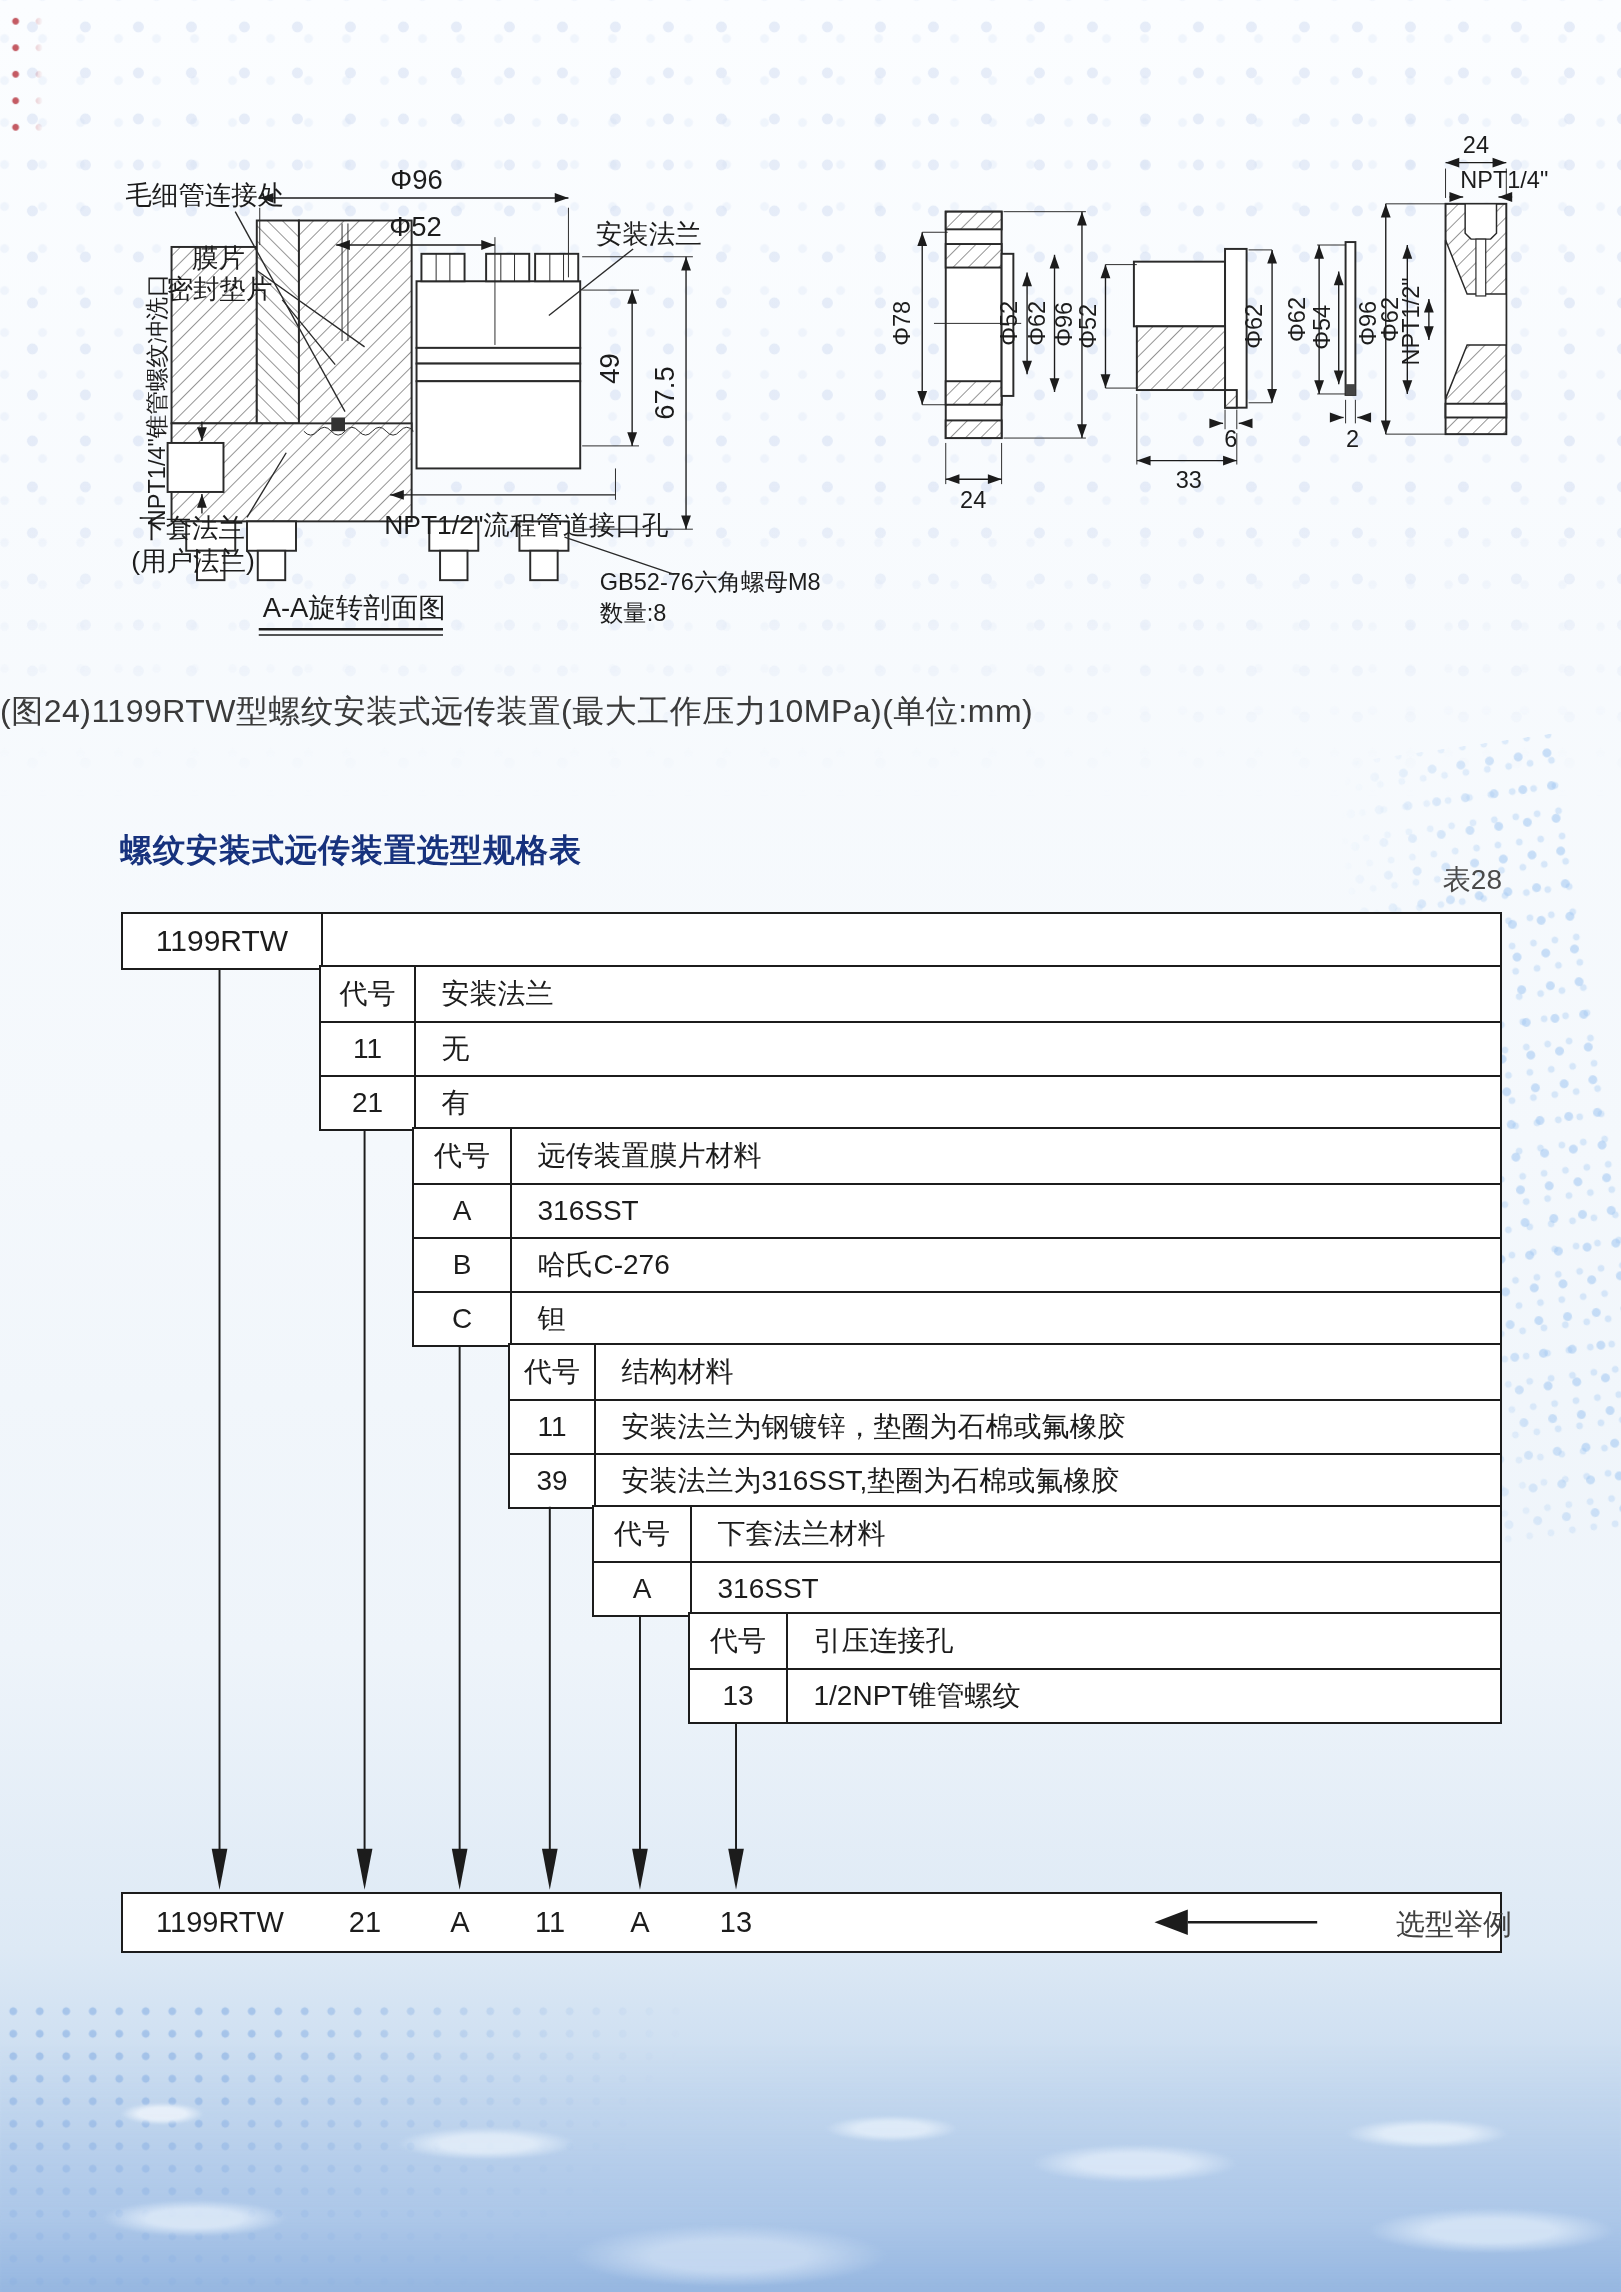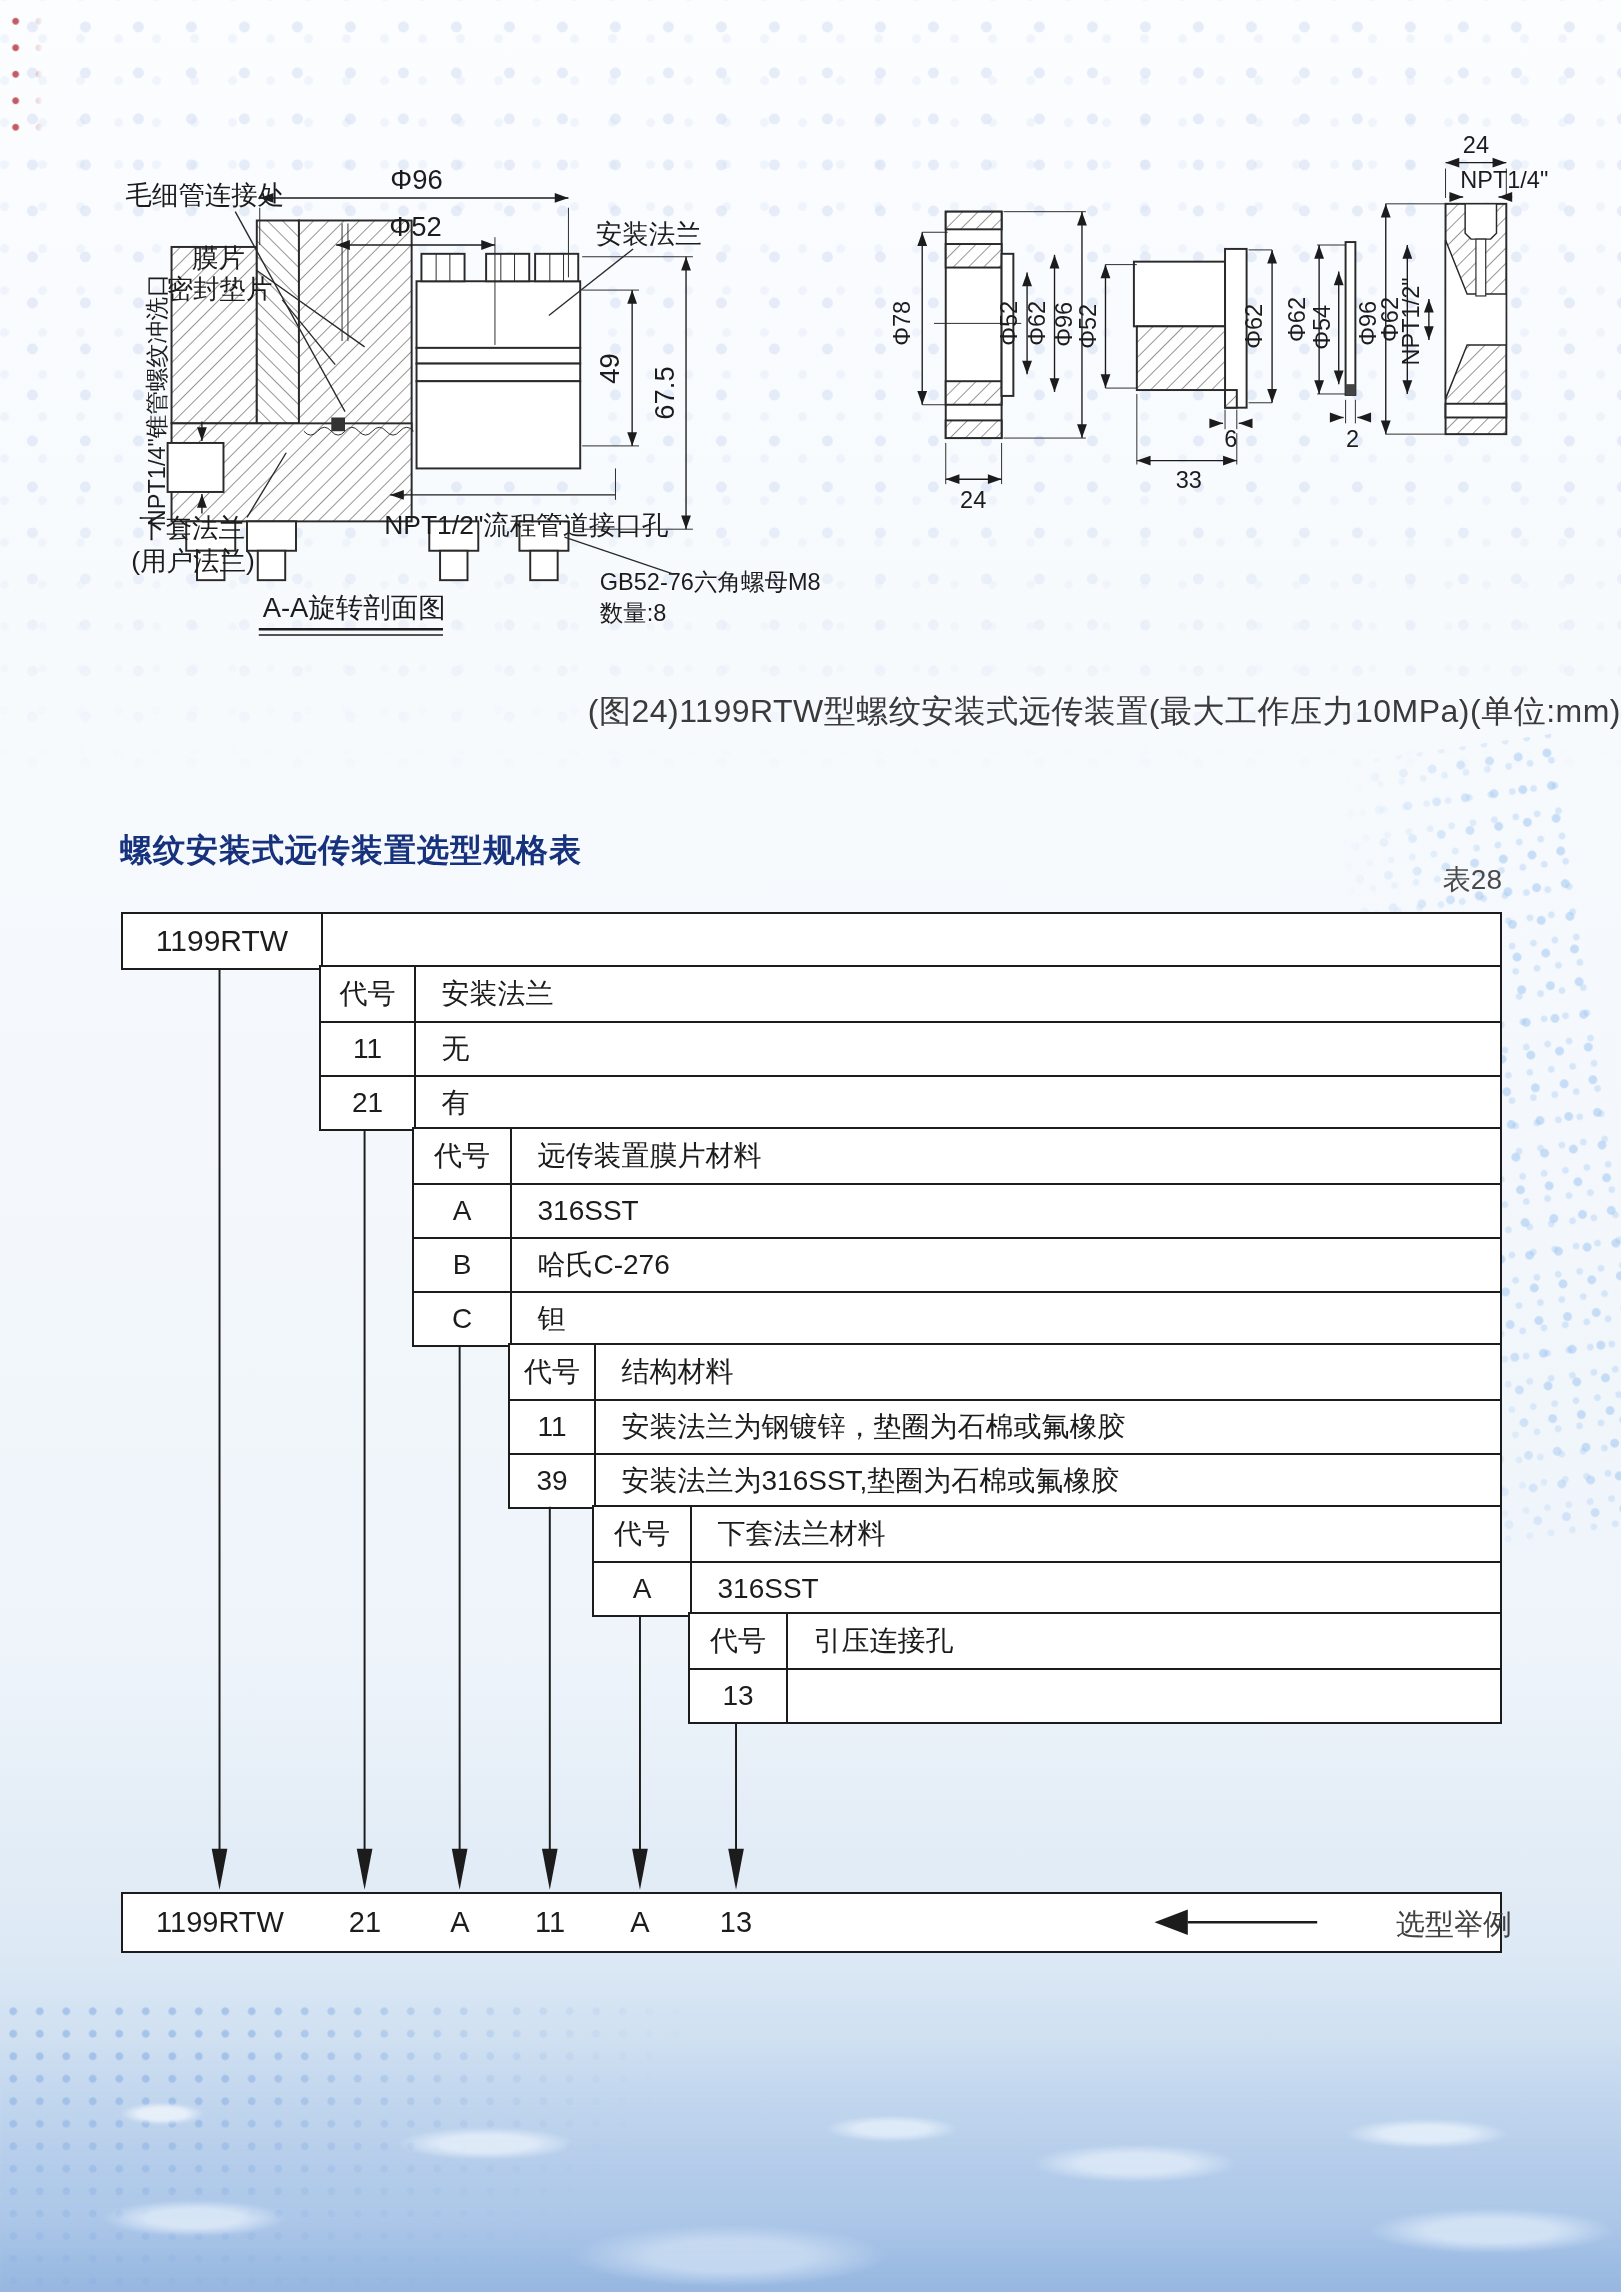--- a/index.html
+++ b/index.html
@@ -49,21 +49,21 @@
       radial-gradient(59px 15.7px at 10% 28%,rgba(235,242,250,.9) 40%,transparent 70%),
       radial-gradient(118px 21.6px at 30% 40%,rgba(228,238,249,.85) 40%,transparent 75%),
       radial-gradient(88px 17.6px at 55% 34%,rgba(230,240,250,.8) 40%,transparent 75%),
       radial-gradient(137px 25.5px at 70% 48%,rgba(222,234,248,.85) 40%,transparent 75%),
       radial-gradient(108px 19.6px at 88% 36%,rgba(230,240,250,.85) 40%,transparent 75%),
       radial-gradient(157px 29px at 92% 75%,rgba(214,229,246,.9) 40%,transparent 78%),
       radial-gradient(118px 23.5px at 12% 70%,rgba(219,232,247,.9) 40%,transparent 78%),
       radial-gradient(196px 39px at 45% 85%,rgba(205,222,243,.8) 40%,transparent 80%),
       linear-gradient(180deg,rgba(205,222,243,0) 0%,rgba(172,198,233,.55) 70%,rgba(148,181,224,.75) 100%);
   }
-  .fig-caption{position:absolute;left:0;right:0;top:690px;text-align:right;
+  .fig-caption{position:absolute;left:0;right:0;top:690px;text-align:left;
     font-size:32px;letter-spacing:0.5px;color:#3a3a3a}
   .sec-title{position:absolute;left:120px;top:829px;font-size:32px;font-weight:bold;color:#17327d;letter-spacing:1px}
   .tbl-tag{position:absolute;left:1390px;top:861px;width:112px;text-align:right;font-size:28px;color:#4a4a4a}
   .lvl{position:absolute;border:2px solid #1c1c1c;background:#ffffff;box-sizing:border-box}
   .row{display:flex;height:54px;box-sizing:border-box;border-top:2px solid #1c1c1c;align-items:stretch;font-size:28px}
   .row:first-child{border-top:none}
   .code{display:flex;align-items:center;justify-content:center;border-right:2px solid #1c1c1c;flex:none}
   .desc{display:flex;align-items:center;padding-left:25.5px;flex:1 1 auto;white-space:nowrap}
   .root-row{font-size:30px}
   .example-box{position:absolute;left:121px;top:1892px;width:1381px;height:61px;border:2px solid #1c1c1c;
@@ -352,20 +352,21 @@
   </div>
 </div>
 
 <div class="lvl" style="left:688px;top:1612px;width:814px;height:112px">
   <div class="row">
     <div class="code" style="width:96px">代号</div>
     <div class="desc">引压连接孔</div>
   </div>
   <div class="row">
     <div class="code" style="width:96px">13</div>
+    <div class="desc">1/2NPT锥管螺纹</div>
   </div>
 </div>
 
 <div class="example-box"></div>
 <span class="excode" style="left:220px">1199RTW</span>
 <span class="excode" style="left:365px">21</span>
 <span class="excode" style="left:460px">A</span>
 <span class="excode" style="left:550px">11</span>
 <span class="excode" style="left:640px">A</span>
 <span class="excode" style="left:736px">13</span>

